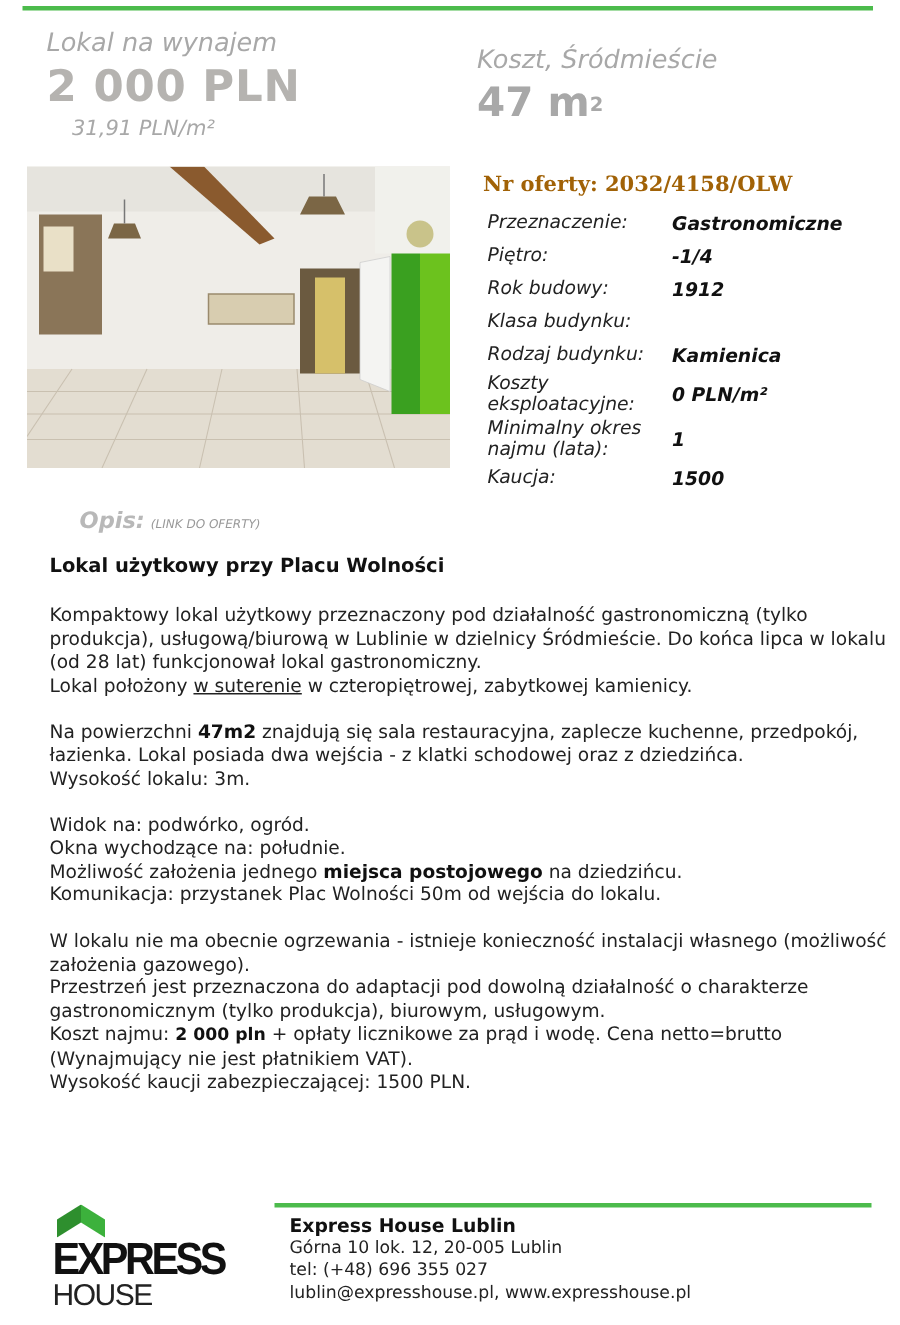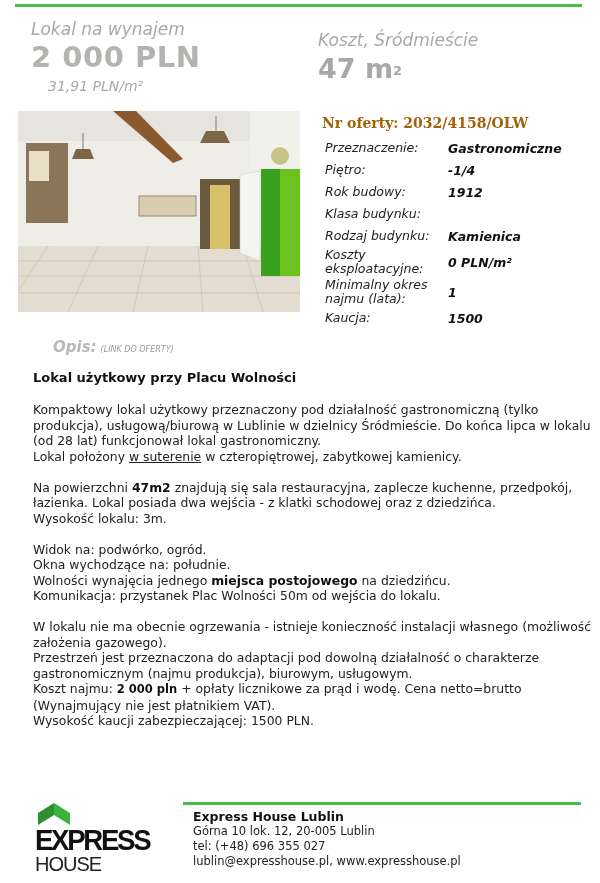--- a/index.html
+++ b/index.html
@@ -136,26 +136,26 @@
     <span>Kompaktowy lokal użytkowy przeznaczony pod działalność gastronomiczną (tylko produkcja), usługową/biurową w Lublinie w dzielnicy Śródmieście. Do końca lipca w lokalu (od 28 lat) funkcjonował lokal gastronomiczny.</span><br>
     <span>Lokal położony </span><u>w suterenie</u><span> w czteropiętrowej, zabytkowej kamienicy.</span>
   </p>
   <p>
     <span>Na powierzchni </span><b>47m2</b><span> znajdują się sala restauracyjna, zaplecze kuchenne, przedpokój, łazienka. Lokal posiada dwa wejścia - z klatki schodowej oraz z dziedzińca.</span><br>
     <span>Wysokość lokalu: 3m.</span>
   </p>
   <p>
     <span>Widok na: podwórko, ogród.</span><br>
     <span>Okna wychodzące na: południe.</span><br>
-    <span>Wolności wynajęcia jednego </span><b>miejsca postojowego</b><span> na dziedzińcu.</span><br>
+    <span>Możliwość założenia jednego </span><b>miejsca postojowego</b><span> na dziedzińcu.</span><br>
     <span>Komunikacja: przystanek Plac Wolności 50m od wejścia do lokalu.</span><br>
   </p>
   <p>
     <span>W lokalu nie ma obecnie ogrzewania - istnieje konieczność instalacji własnego (możliwość założenia gazowego).</span><br>
-    <span>Przestrzeń jest przeznaczona do adaptacji pod dowolną działalność o charakterze gastronomicznym (najmu produkcja), biurowym, usługowym.</span><br>
+    <span>Przestrzeń jest przeznaczona do adaptacji pod dowolną działalność o charakterze gastronomicznym (tylko produkcja), biurowym, usługowym.</span><br>
     <span>Koszt najmu: </span><b style="font-size:11.5px"> 2 000 pln </b><span> + opłaty licznikowe za prąd i wodę. Cena netto=brutto (Wynajmujący nie jest płatnikiem VAT).</span><br>
     <span>Wysokość kaucji zabezpieczającej: 1500 PLN.</span>
   </p>
 </div>
 
 <div class="logo">
   <svg class="logo-arrow" width="32" height="22" viewBox="0 0 32 22">
     <polygon points="0,10 16,0 16,12 0,22" fill="#2e8f2e"></polygon>
     <polygon points="16,0 32,10 32,22 16,12" fill="#3cb13c"></polygon>
   </svg>

